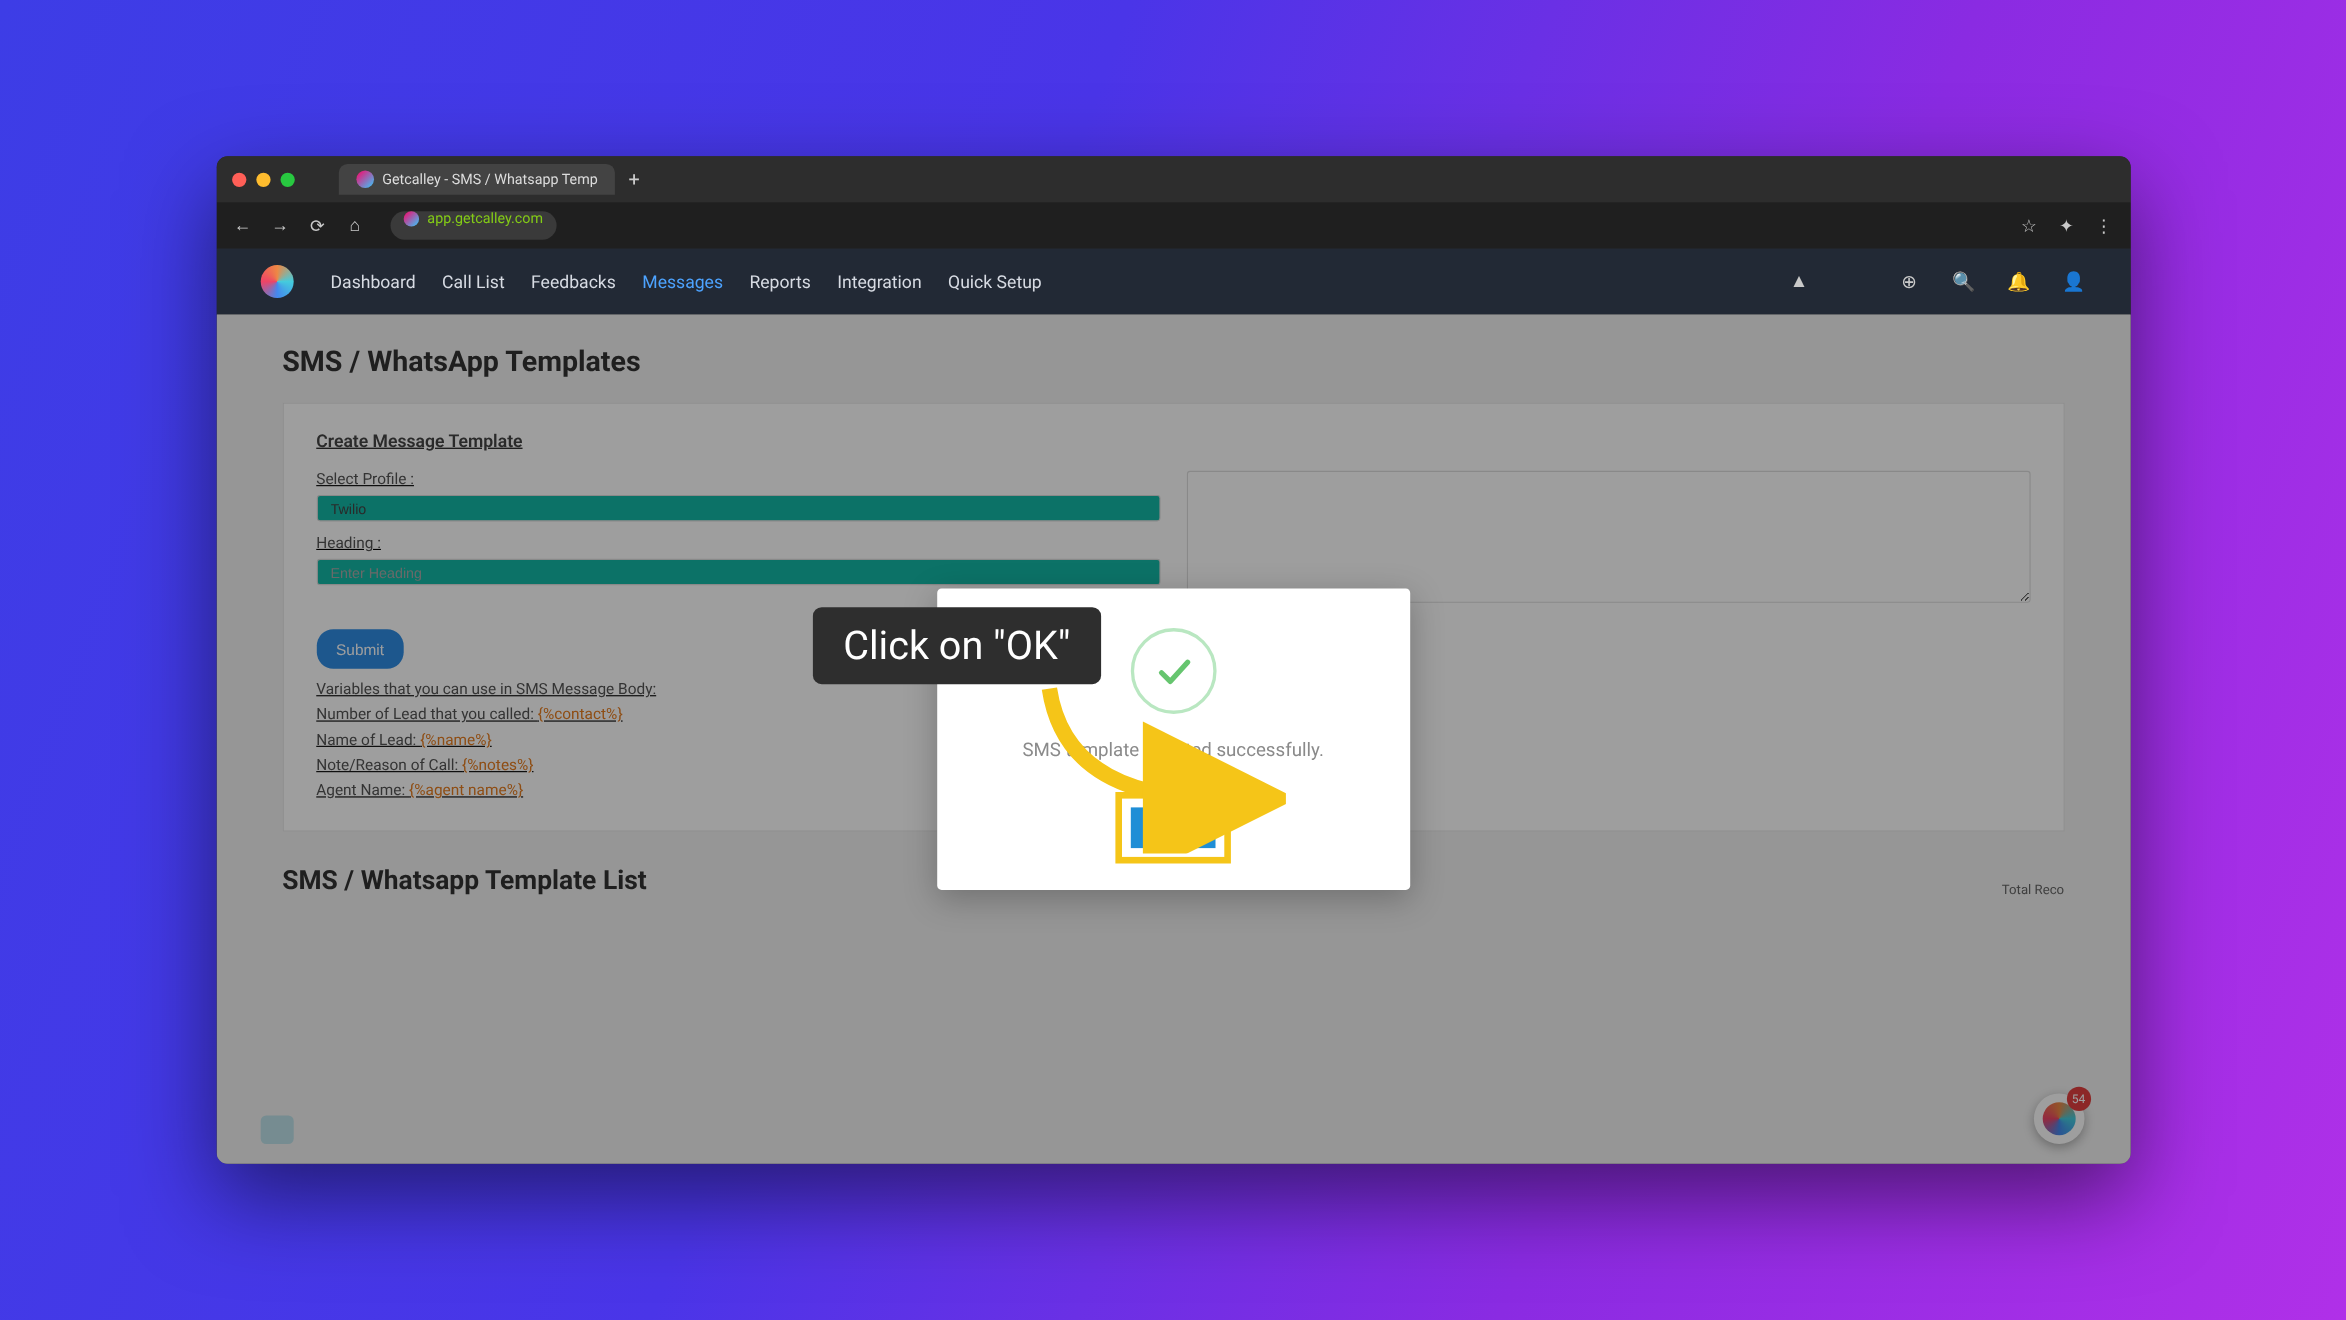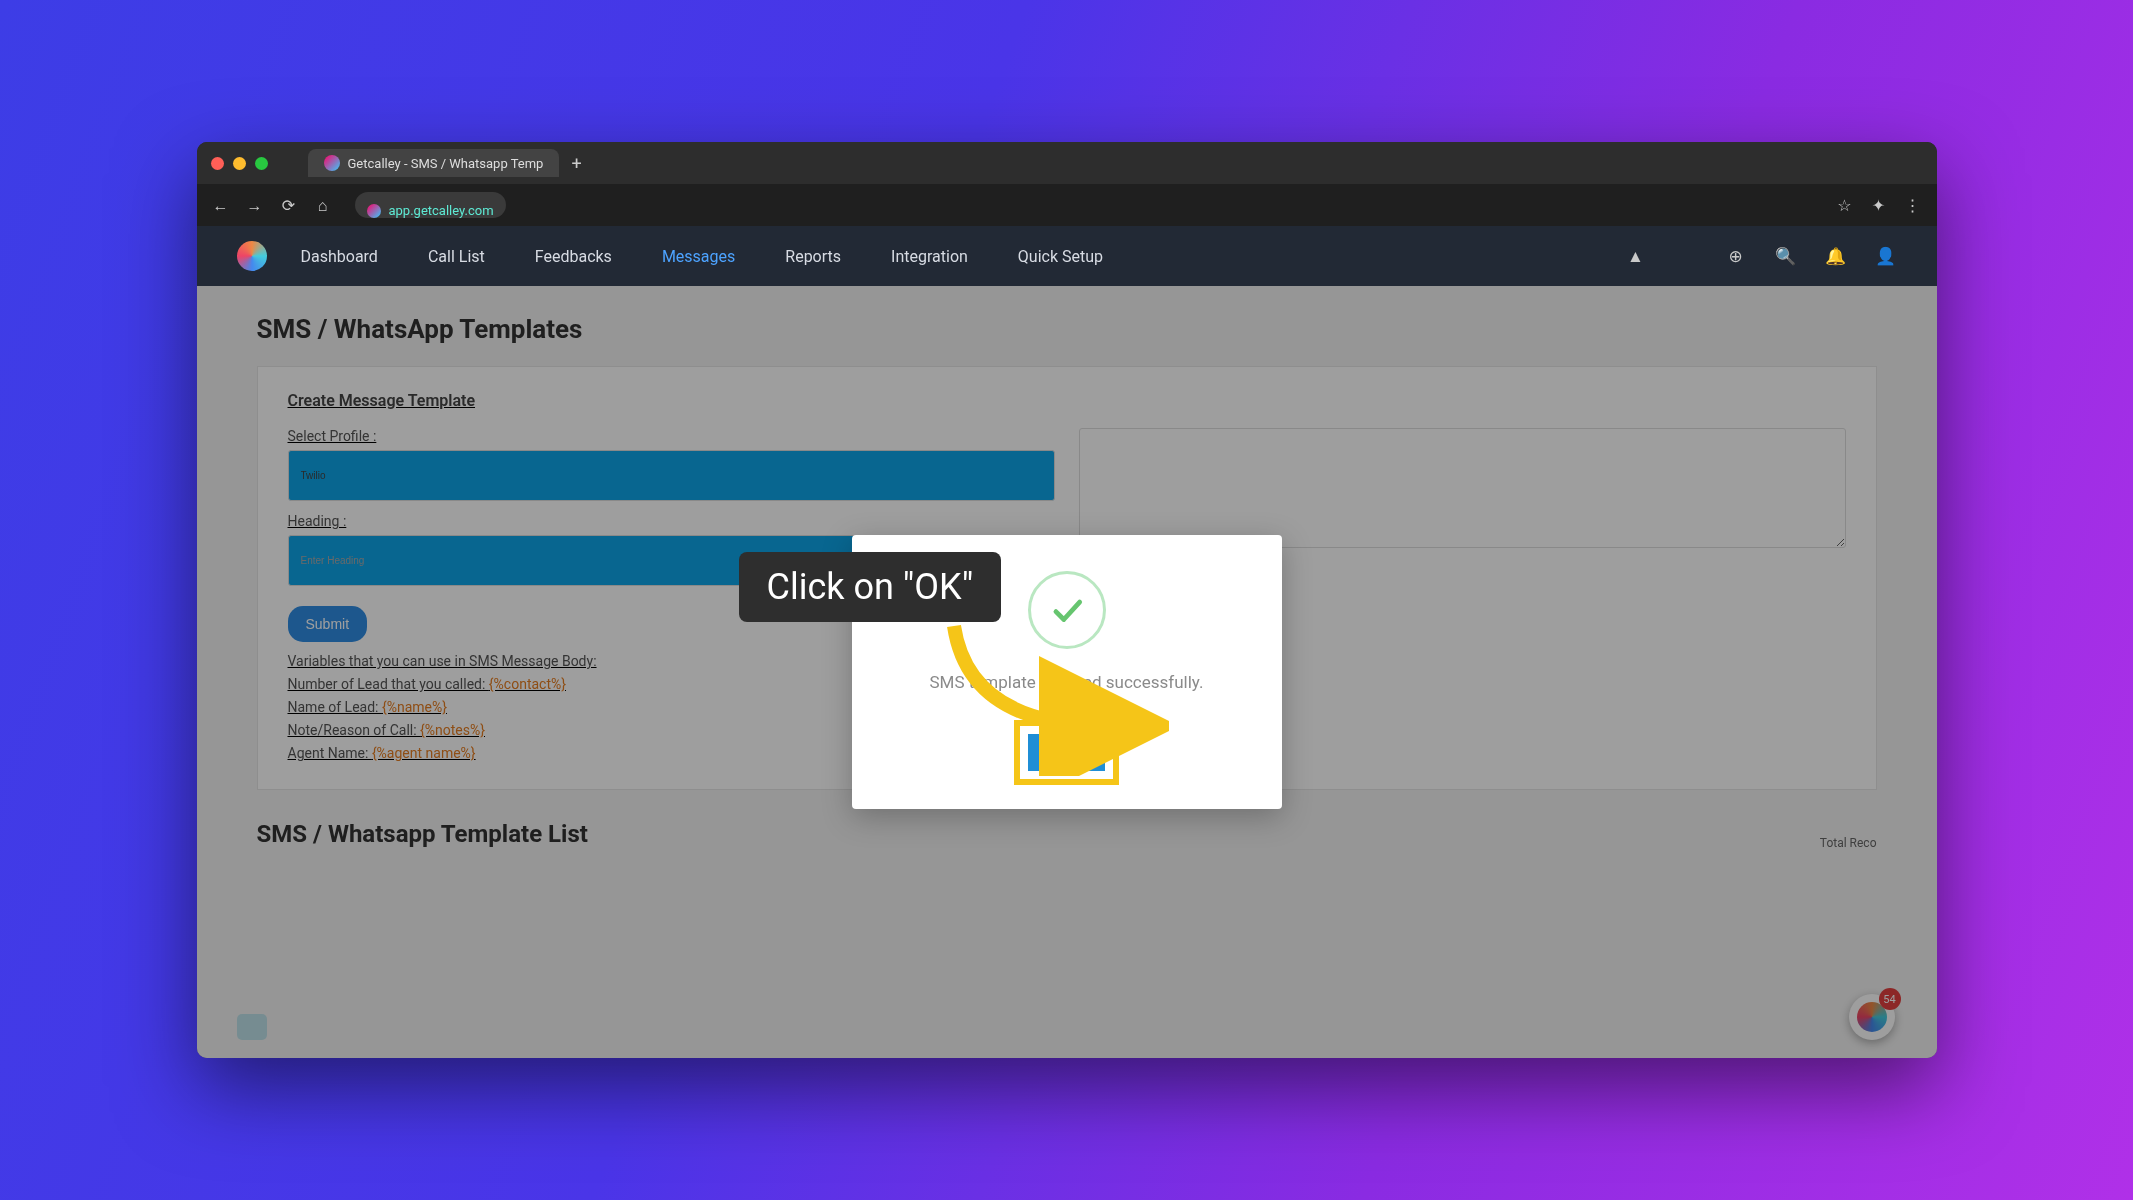--- a/index.html
+++ b/index.html
@@ -50,22 +50,22 @@
   background: #1f1f1f;
   display: flex; align-items: center;
   padding: 0 14px; gap: 14px;
 }
 .nav-icon { color:#c9c9c9; font-size:16px; width:20px; text-align:center; }
 .url-field {
   flex: 0 0 auto;
   background:#3a3a3a;
   border-radius: 16px;
   height: 26px;
-  display:flex; align-items:flex-end;
-  padding:0 12px; color:#5eead4; font-size:13px;
+  display:flex; align-items:flex-start;
+  padding:0 12px; color:#84cc16; font-size:13px;
   margin-left: 8px;
 }
 .addr-spacer{flex:1;}
 .appbar {
   height: 60px;
   background:#222935;
   display:flex; align-items:center;
   padding: 0 40px;
   gap: 28px;
 }
@@ -88,22 +88,22 @@
   background:#fff; border:1px solid #e5e5e5;
   padding: 24px 30px;
   margin-bottom: 30px;
   text-decoration: underline;
 }
 .card-title{ font-size:16px; font-weight:600; color:#444; margin-bottom:18px;}
 .form-label{ font-size:14px; color:#555; margin-bottom:6px; display:block;}
 .form-row{ display:flex; gap:24px; margin-bottom:14px;}
 .col{ flex:1; }
 .input{
-  width:100%; height:51px; border:1px solid #ddd; border-radius:3px;
-  padding:0 12px; font-size:10px; color:#444; background:#0ea5e9;
+  width:100%; height:24px; border:1px solid #ddd; border-radius:3px;
+  padding:0 12px; font-size:13px; color:#444; background:#14b8a6;
 }
 .input::placeholder{color:#aaa;}
 .textarea{
   width:100%; height:120px; border:1px solid #ddd; border-radius:3px;
   padding:10px 12px; font-size:14px; resize:both;
 }
 .submit-btn{
   background:#2f8de4; color:#fff; border:none;
   padding:10px 18px; border-radius:15px; font-size:14px;
   margin-top:6px; margin-bottom:8px;
@@ -208,21 +208,21 @@
       <span>app.getcalley.com</span>
     </div>
     <div class="addr-spacer"></div>
     <div class="nav-icon">☆</div>
     <div class="nav-icon">✦</div>
     <div class="nav-icon">⋮</div>
   </div>
 
   <div class="appbar">
     <div class="app-logo"></div>
-    <div id="nav-links" style="display: flex; gap: 50px;">
+    <div id="nav-links" style="display: flex; gap: 24px;">
         <div class="nav-link">Dashboard</div>
         <div class="nav-link">Call List</div>
         <div class="nav-link">Feedbacks</div>
         <div class="nav-link active">Messages</div>
         <div class="nav-link">Reports</div>
         <div class="nav-link">Integration</div>
         <div class="nav-link">Quick Setup</div>
       </div>
     <div class="appbar-spacer"></div>
     <div class="app-icon">▲</div>

